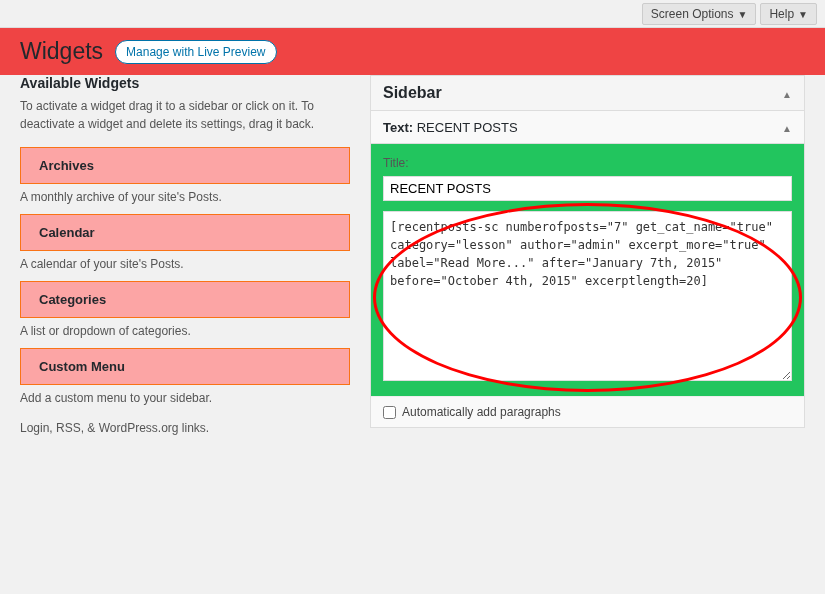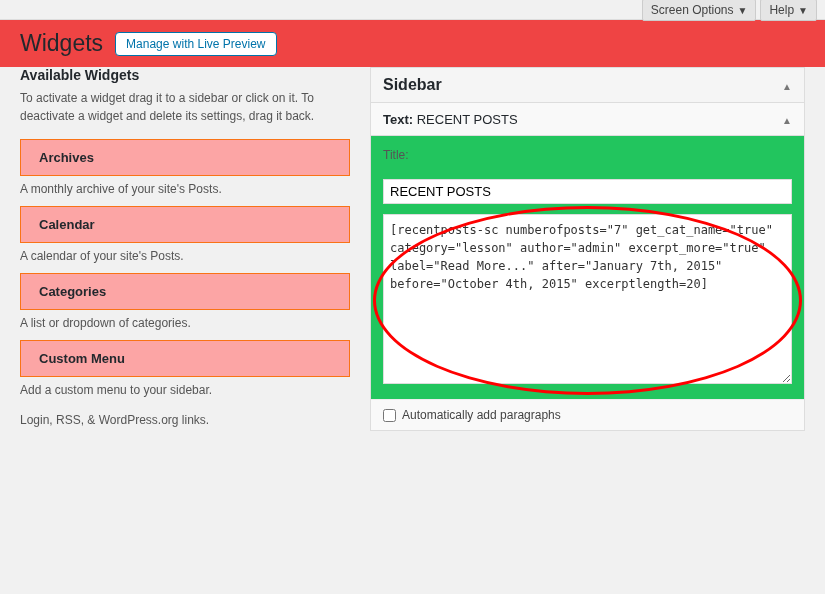--- a/index.html
+++ b/index.html
@@ -10,21 +10,21 @@
       color: #444;
     }
 
     
     .top-bar {
       display: flex;
       justify-content: flex-end;
       align-items: center;
       background: #f1f1f1;
       padding: 0 8px;
-      height: 20px;
+      height: 28px;
       border-bottom: 1px solid #ddd;
       gap: 4px;
     }
     .top-bar-btn {
       display: flex;
       align-items: center;
       gap: 4px;
       background: #e5e5e5;
       border: 1px solid #ccc;
       border-radius: 2px;
@@ -45,21 +45,21 @@
     }
     .page-title {
       font-size: 23px;
       font-weight: 400;
       color: #23282d;
     }
     .live-preview-btn {
       background: #fff;
       border: 1px solid #0073aa;
       color: #0073aa;
-      border-radius: 4px;
+      border-radius: 12px;
       padding: 4px 10px;
       font-size: 12px;
       cursor: pointer;
     }
 
     
     .main-layout {
       display: flex;
       padding: 0 20px;
       gap: 20px;
@@ -147,21 +147,21 @@
       cursor: pointer;
     }
 
     .widget-form {
       padding: 12px;
     }
     .form-label {
       font-size: 12px;
       color: #555;
       display: block;
-      margin-bottom: 17px;
+      margin-bottom: 6px;
     }
     .form-input {
       width: 100%;
       border: 1px solid #ddd;
       padding: 4px 6px;
       font-size: 13px;
       margin-bottom: 10px;
       background: #fff;
     }
     .content-label {

